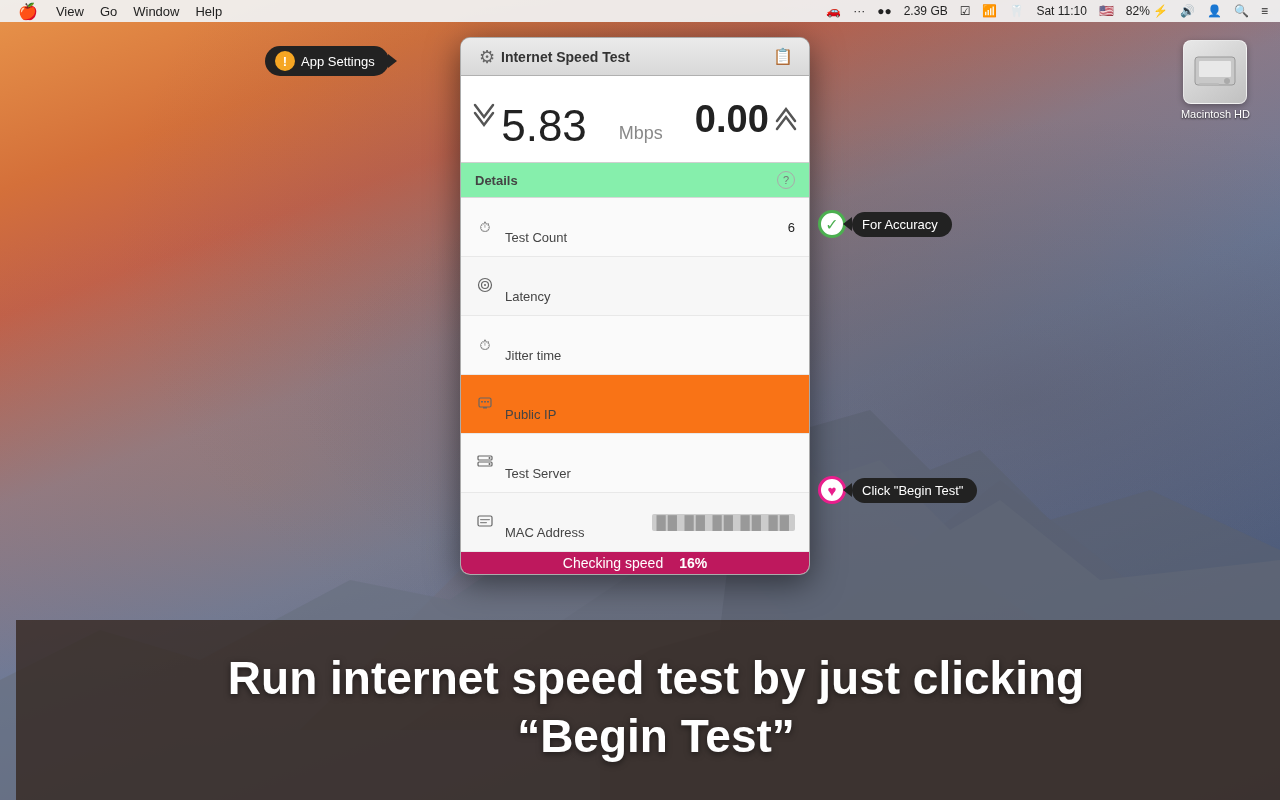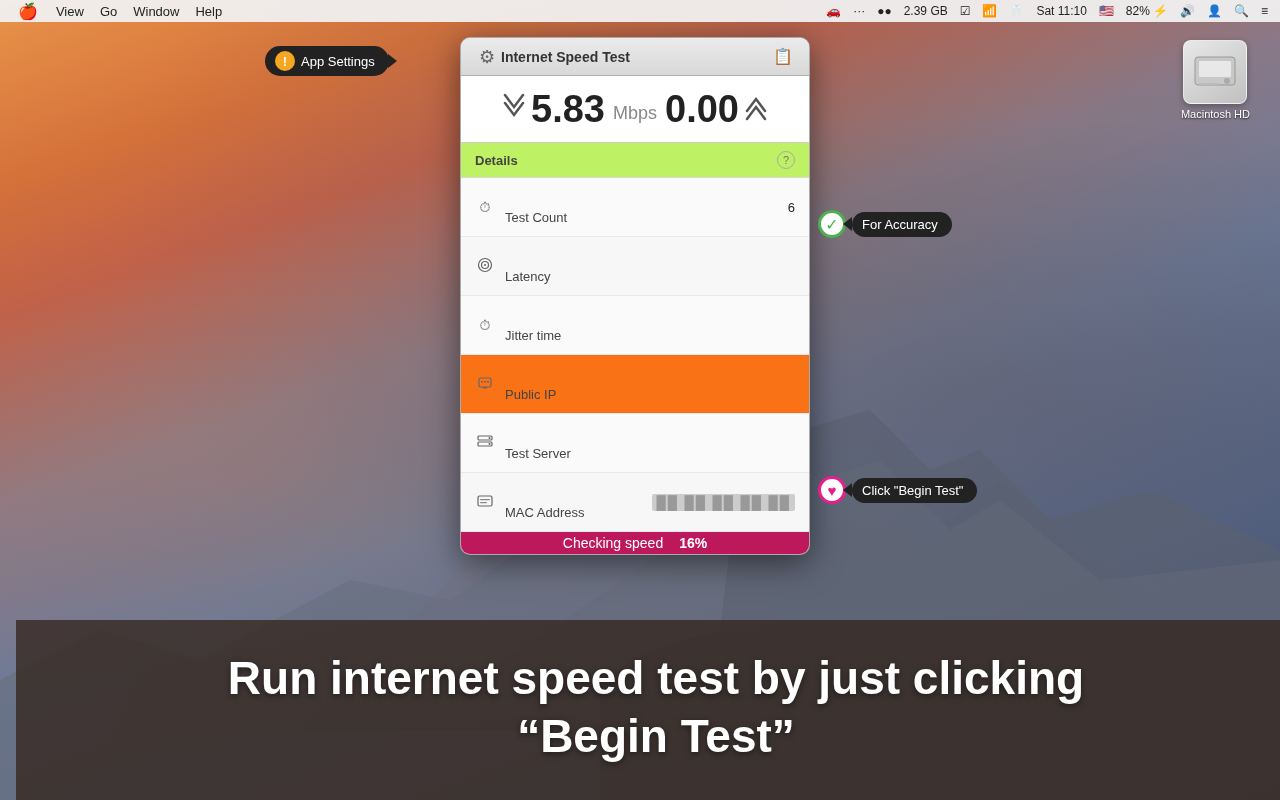--- a/index.html
+++ b/index.html
@@ -197,31 +197,32 @@
       gap: 6px;
     }
 
     .speed-arrows-down {
       font-size: 22px;
       color: #555;
       line-height: 1;
     }
 
     .speed-value-down {
-      font-size: 38px;
-      font-weight: 700;
+      font-size: 44px;
+      font-weight: 400;
       color: #222;
       line-height: 1;
+      margin-top: 14px;
     }
 
     .speed-unit {
       font-size: 18px;
       color: #888;
       font-weight: 400;
-      margin: 0 0;
+      margin: 0 24px;
       align-self: flex-end;
       padding-bottom: 4px;
     }
 
     .speed-up {
       display: flex;
       align-items: center;
       gap: 6px;
     }
 
@@ -233,21 +234,21 @@
     }
 
     .speed-arrows-up {
       font-size: 22px;
       color: #555;
       line-height: 1;
     }
 
     
     .details-header {
-      background: #bef264;
+      background: #86efac;
       border-bottom: 1px solid #d8d8d8;
       display: flex;
       align-items: center;
       justify-content: space-between;
       padding: 8px 14px;
     }
 
     .details-title {
       font-size: 13px;
       font-weight: 600;

